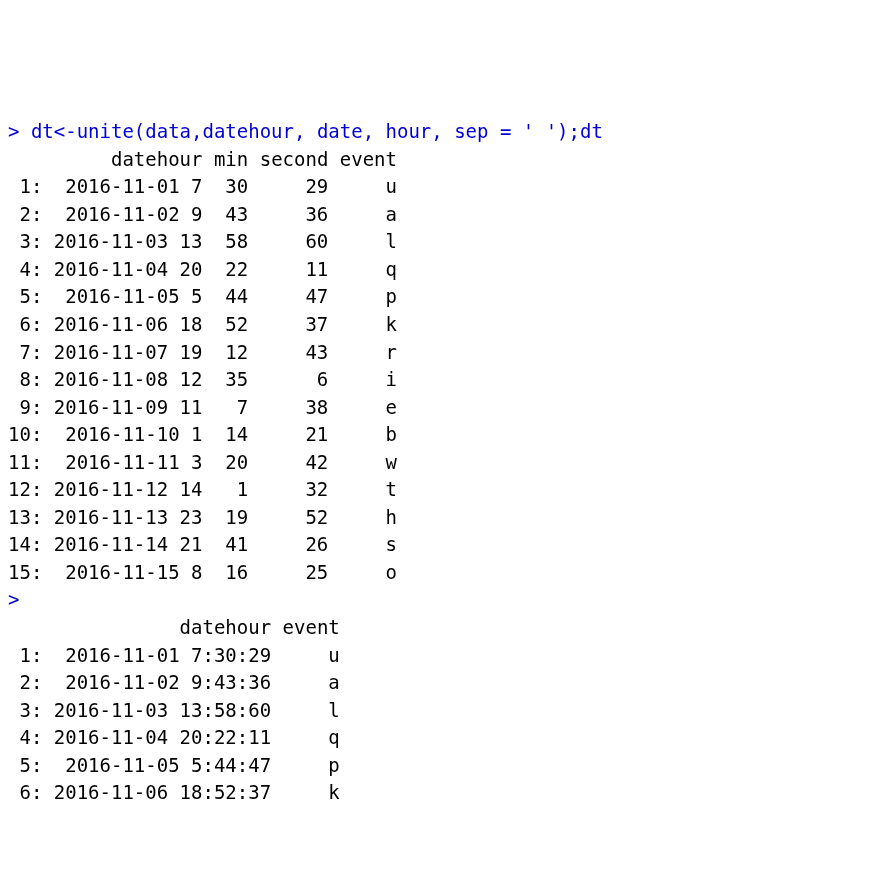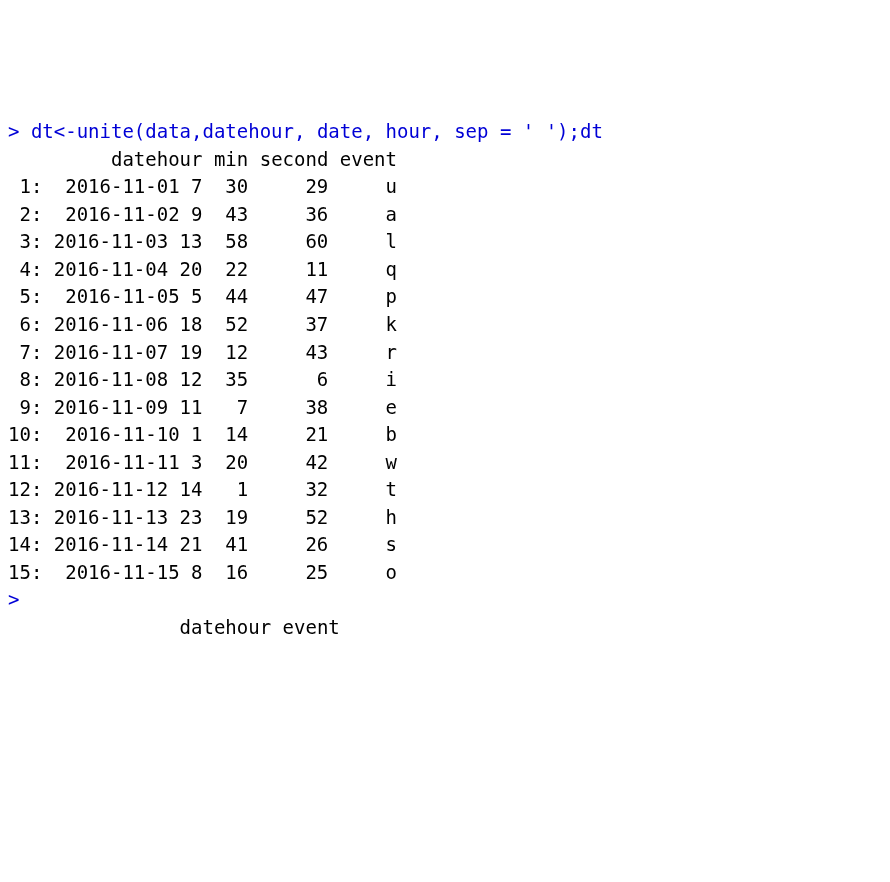--- a/index.html
+++ b/index.html
@@ -38,16 +38,21 @@
  5:  2016-11-05 5  44     47     p
  6: 2016-11-06 18  52     37     k
  7: 2016-11-07 19  12     43     r
  8: 2016-11-08 12  35      6     i
  9: 2016-11-09 11   7     38     e
 10:  2016-11-10 1  14     21     b
 11:  2016-11-11 3  20     42     w
 12: 2016-11-12 14   1     32     t
 13: 2016-11-13 23  19     52     h
 14: 2016-11-14 21  41     26     s
-15:  2016-11-15 8  16     25     o</div><span class="row"><span class="prompt">&gt;</span></span><span class="row out">               <span>datehour</span> <span>event</span></span></div>
+15:  2016-11-15 8  16     25     o</div><span class="row"><span class="prompt">&gt;</span></span><span class="row out">               <span>datehour</span> <span>event</span></span><div id="t2" class="out"> 1:  2016-11-01 7:30:29     u
+ 2:  2016-11-02 9:43:36     a
+ 3: 2016-11-03 13:58:60     l
+ 4: 2016-11-04 20:22:11     q
+ 5:  2016-11-05 5:44:47     p
+ 6: 2016-11-06 18:52:37     k</div></div>
 
 
 
 
 </body></html>

